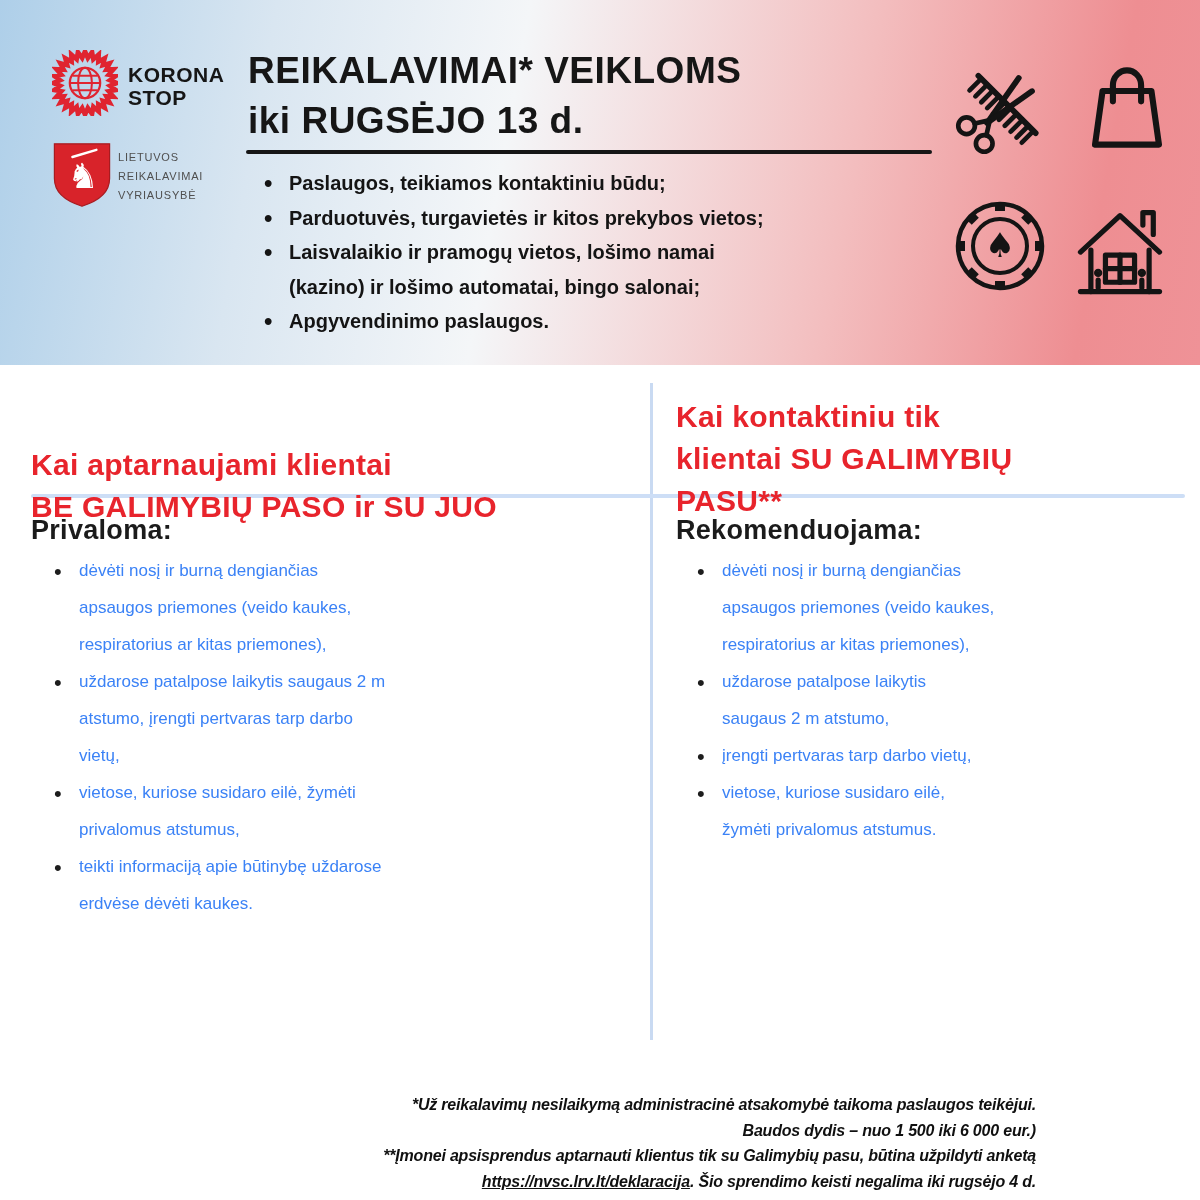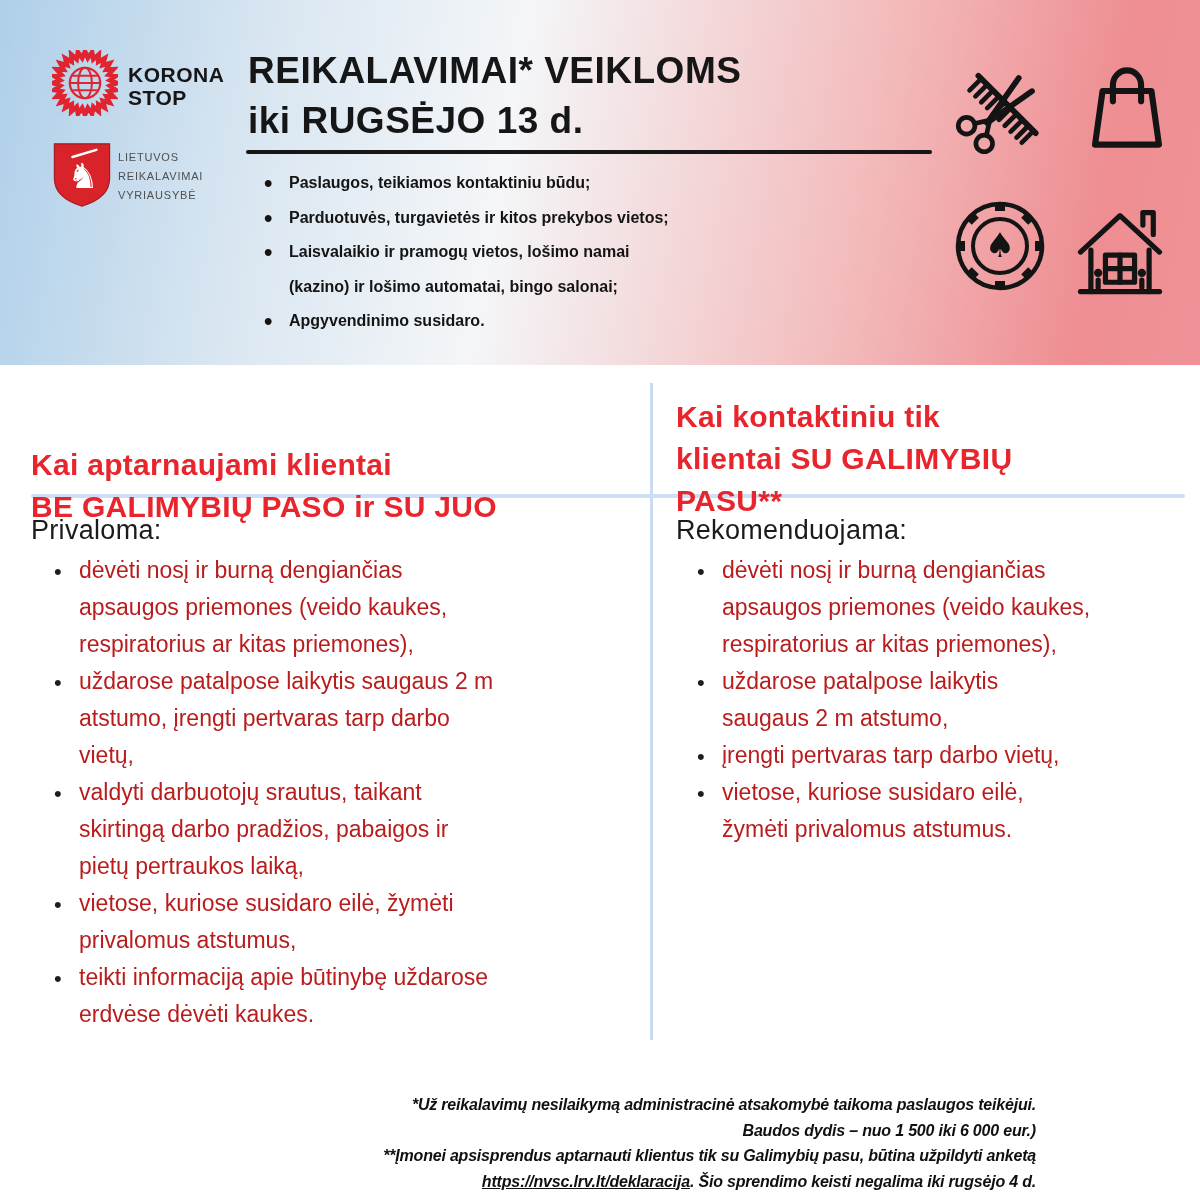--- a/index.html
+++ b/index.html
@@ -17,45 +17,45 @@
   .gov-logo-icon { position:absolute; left:52px; top:141px; width:60px; height:68px; }
   .gov-logo-text { position:absolute; left:118px; top:148px; font-size:11px; line-height:19px;
     color:#4f4f4f; letter-spacing:.8px; }
 
   .title { position:absolute; left:248px; top:46px; font-size:37px; line-height:50px;
     font-weight:700; color:#161616; letter-spacing:.5px; white-space:pre-line; }
   .title-underline { position:absolute; left:246px; top:150px; width:686px; height:4px;
     background:#161616; border-radius:2px; }
 
   .banner-bullets { position:absolute; left:264px; top:166px; list-style:none; width:700px; }
-  .banner-bullets li { position:relative; padding-left:25px; font-size:16px; font-weight:700;
+  .banner-bullets li { position:relative; padding-left:25px; font-size:20px; font-weight:700;
     line-height:34.5px; color:#141414; white-space:pre-line; }
   .banner-bullets li::before { content:"•"; position:absolute; left:0; top:0; font-size:24px; }
 
   .icon-box { position:absolute; }
   .icon-box svg { width:100%; height:100%; }
 
   
   .v-divider { position:absolute; left:650px; top:383px; width:3px; height:657px; background:#c9daf2; }
   .h-divider { position:absolute; left:31px; top:494px; width:1154px; height:4px; background:#cddef6; border-radius:2px; }
 
   .col-heading { position:absolute; font-size:30px; font-weight:700; line-height:42px;
     color:#e8242c; white-space:pre-line; letter-spacing:.3px; }
   .col-heading.left { left:31px; top:396px;margin-top:48px; }
   .col-heading.right { left:676px; top:396px; }
 
-  .col-sub { position:absolute; font-size:27px; font-weight:400; color:#1b1b1b; letter-spacing:.3px; }
+  .col-sub { position:absolute; font-size:27px; font-weight:700; color:#1b1b1b; letter-spacing:.3px; }
   .col-sub.left { left:31px; top:515px; }
   .col-sub.right { left:676px; top:515px; }
 
   .col-bullets { position:absolute; list-style:none; }
   .col-bullets.left { left:54px; top:552px; width:600px; }
   .col-bullets.right { left:697px; top:552px; width:490px; }
-  .col-bullets li { position:relative; padding-left:25px; font-size:23px; line-height:37px;
-    color:#b91c1c; white-space:pre-line; }
+  .col-bullets li { position:relative; padding-left:25px; font-size:17px; line-height:37px;
+    color:#3b82f6; white-space:pre-line; }
   .col-bullets li::before { content:"•"; position:absolute; left:0; top:1px; font-size:22px; color:#1d1d1d; }
 
   
   .footnotes { position:absolute; right:16px; top:1092px; width:900px; text-align:right;
     font-size:16px; line-height:25.5px; font-weight:700; font-style:italic; color:#101010;
     letter-spacing:-.2px; }
   .footnotes .link { text-decoration:underline; color:#101010; }
 </style>
 </head>
 <body>
@@ -90,21 +90,21 @@
 
     <h1 class="title">REIKALAVIMAI* VEIKLOMS
 iki RUGSĖJO 13 d.</h1>
     <div class="title-underline"></div>
 
     <ul class="banner-bullets">
       <li>Paslaugos, teikiamos kontaktiniu būdu;</li>
       <li>Parduotuvės, turgavietės ir kitos prekybos vietos;</li>
       <li>Laisvalaikio ir pramogų vietos, lošimo namai
 (kazino) ir lošimo automatai, bingo salonai;</li>
-      <li>Apgyvendinimo susidaro.</li>
+      <li>Apgyvendinimo paslaugos.</li>
     </ul>
 
     <div class="icon-box" style="left:943px; top:62px; width:106px; height:104px;">
       <svg viewBox="0 0 100 100" fill="none" stroke="#141414" stroke-width="4.5" stroke-linecap="round">
         <g transform="rotate(45 50 50)">
           <line x1="12" y1="36" x2="90" y2="36" stroke-width="5.5"></line>
           <line x1="16" y1="36" x2="16" y2="52"></line>
             <line x1="24" y1="36" x2="24" y2="52"></line>
           <line x1="32" y1="36" x2="32" y2="52"></line>
             <line x1="40" y1="36" x2="40" y2="52"></line>
@@ -174,23 +174,20 @@
       <h2 class="col-heading left">Kai aptarnaujami klientai
 BE GALIMYBIŲ PASO ir SU JUO</h2>
       <h3 class="col-sub left">Privaloma:</h3>
       <ul class="col-bullets left">
         <li>dėvėti nosį ir burną dengiančias
 apsaugos priemones (veido kaukes,
 respiratorius ar kitas priemones),</li>
         <li>uždarose patalpose laikytis saugaus 2 m
 atstumo, įrengti pertvaras tarp darbo
 vietų,</li>
-        <li>valdyti darbuotojų srautus, taikant
-skirtingą darbo pradžios, pabaigos ir
-pietų pertraukos laiką,</li>
         <li>vietose, kuriose susidaro eilė, žymėti
 privalomus atstumus,</li>
         <li>teikti informaciją apie būtinybę uždarose
 erdvėse dėvėti kaukes.</li>
       </ul>
     </section>
 
     <section>
       <h2 class="col-heading right">Kai kontaktiniu tik
 klientai SU GALIMYBIŲ PASU**</h2>

